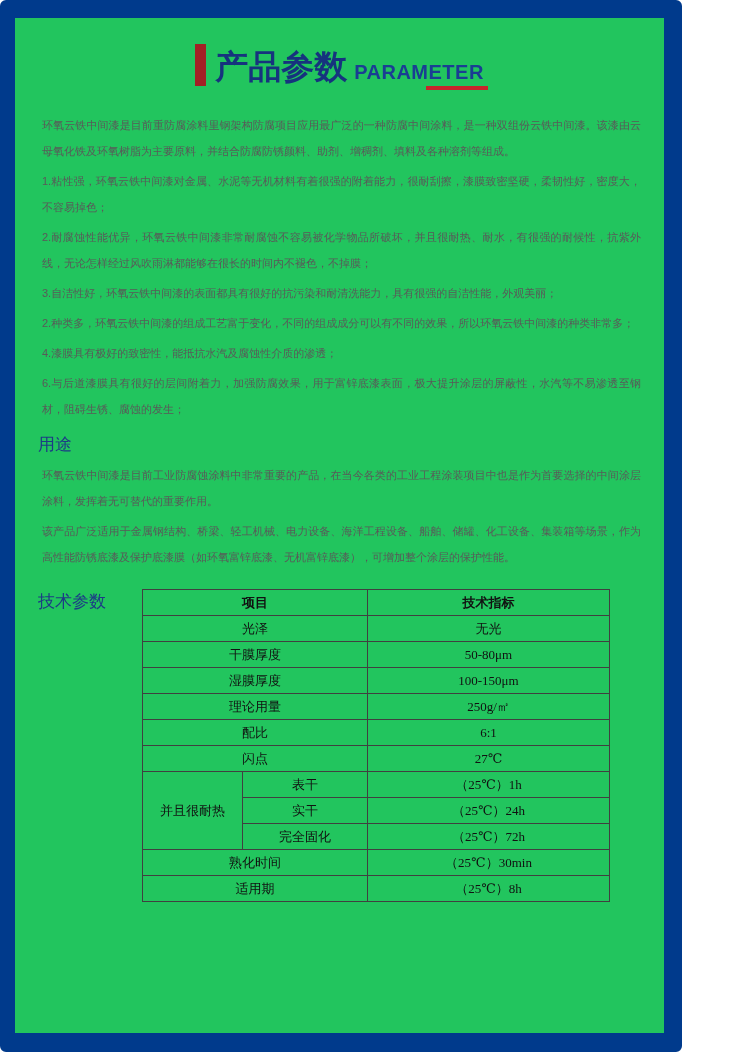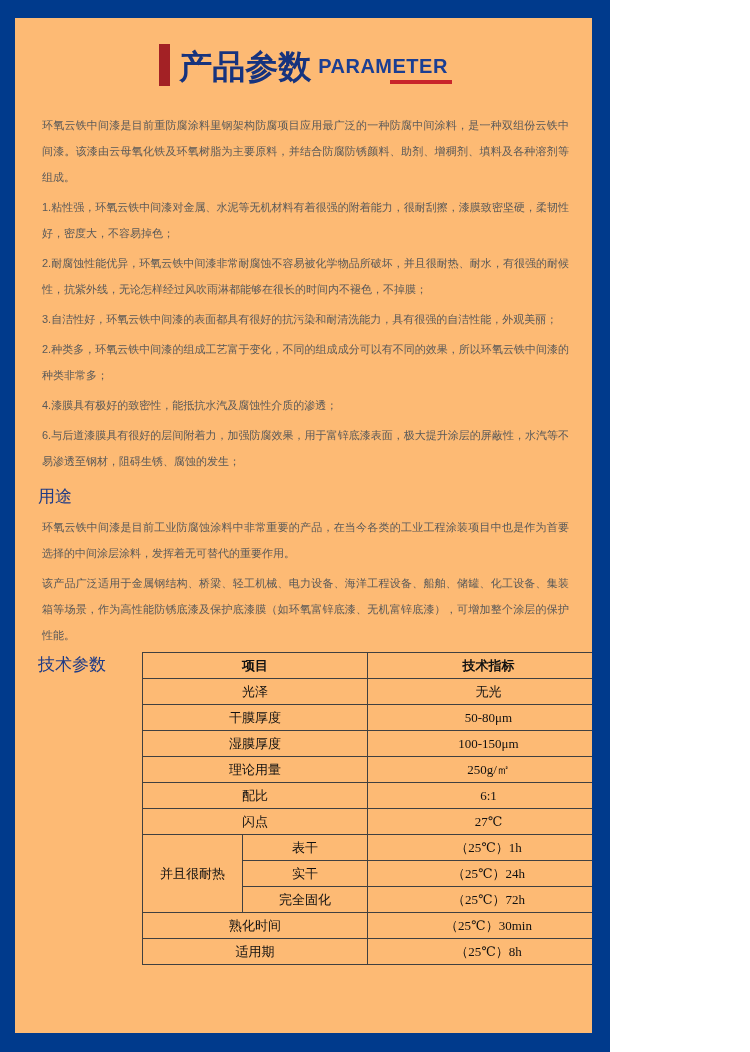--- a/index.html
+++ b/index.html
@@ -1,42 +1,43 @@
 <!DOCTYPE html>
 <html><head>
 <meta charset="utf-8">
 <style>
   html, body { margin: 0; padding: 0; background: #ffffff; }
   body { width: 750px; height: 1052px; overflow: hidden; }
 
   .page {
     box-sizing: border-box;
-    width: 610px; height: 1052px;
-    background: #fdba74;
+    width: 682px; height: 1052px;
+    background: #22c55e;
     border-style: solid;
     border-color: #003A8C;
     border-width: 18px 18px 19px 15px;
     font-family: "Liberation Sans", "DejaVu Sans", sans-serif;
     overflow: hidden;
+    border-radius: 6px;
   }
 
   
   .header { display: flex; justify-content: center; margin-top: 26px; }
   .title-row { display: flex; align-items: flex-end; }
   .red-bar {
     width: 11px; height: 42px;
     background: #A32125;
     margin-right: 9px;
     align-self: center;
   }
   .title-cn {
     font-size: 33px; font-weight: bold;
     color: #16337E; line-height: 1.15;
   }
-  .title-en-wrap { position: relative; margin-left: 7px; margin-bottom: 8px; }
+  .title-en-wrap { position: relative; margin-left: 7px; margin-bottom: 2px; }
   .title-en {
     font-size: 20px; font-weight: bold;
     color: #1A3E93; letter-spacing: 0.5px;
   }
   .red-underline {
     position: absolute; right: -4px; bottom: -6px;
     width: 62px; height: 4px;
     background: #C9252B;
   }
 
@@ -48,21 +49,21 @@
   }
   .intro h2 { margin-top: 26px; }
   p.body {
     font-size: 11px; color: #595959;
     line-height: 26px; margin: 4px;
     text-align: justify;
   }
   .usage { margin-top: 10px; }
 
   
-  .tech { margin-top: 4px; display: flex; align-items: flex-start; }
+  .tech { margin-top: 19px; display: flex; align-items: flex-start; }
   .tech h2 { width: 104px; flex: none; }
   table.params {
     border-collapse: collapse;
     width: 467px;
     font-family: "Liberation Serif", "DejaVu Serif", serif;
     table-layout: fixed;
   }
   table.params th, table.params td {
     border: 1px solid #404040;
     text-align: center; vertical-align: middle;

